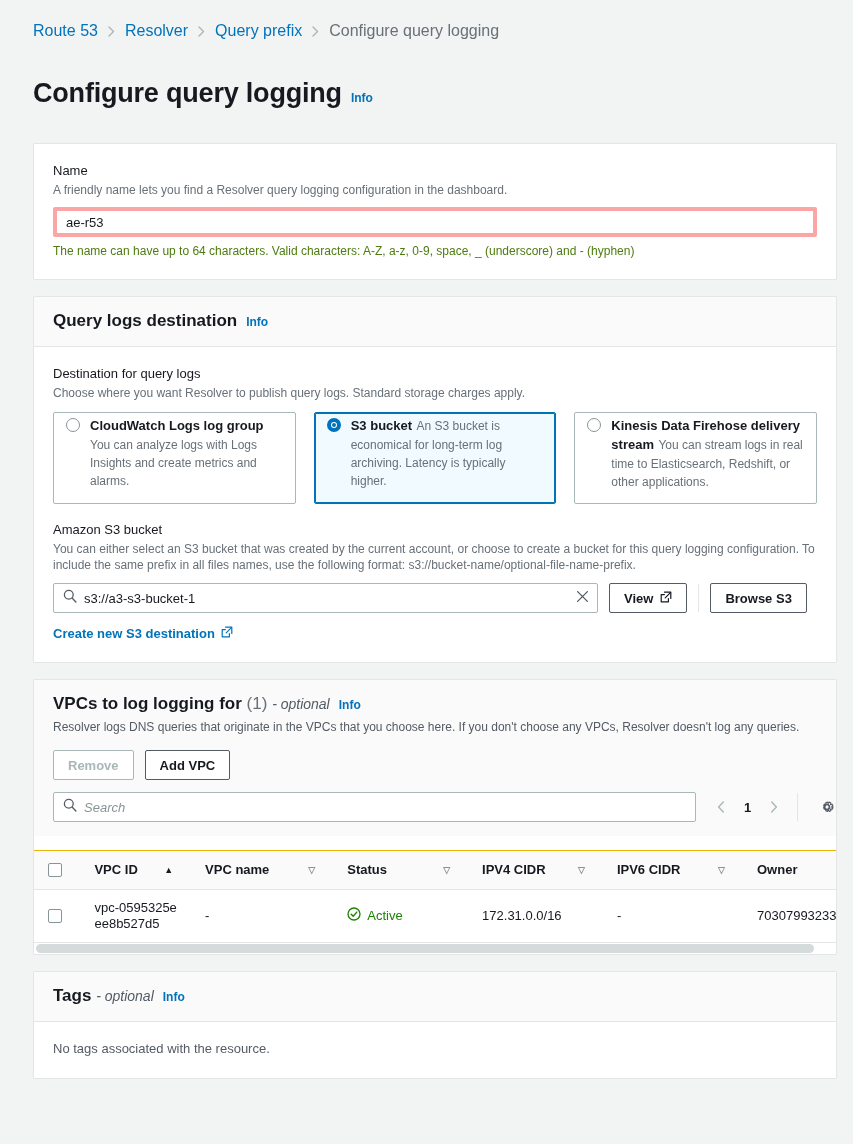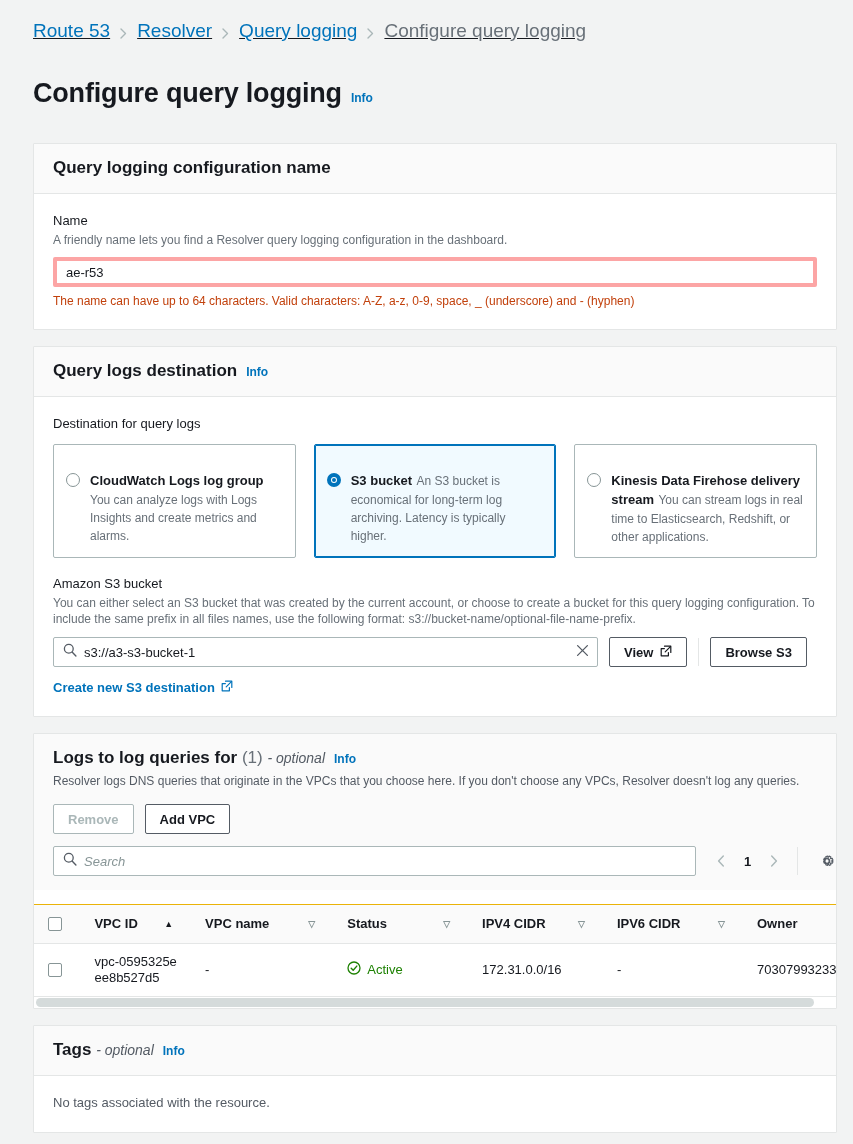--- a/index.html
+++ b/index.html
@@ -8,23 +8,23 @@
     width: 853px; height: 1144px;
     background: #f2f3f3;
     font-family: "Liberation Sans", sans-serif;
     color: #16191f;
     -webkit-font-smoothing: antialiased;
   }
   .page { width: 853px; height: 1144px; position: relative; overflow: hidden; }
 
   
   .breadcrumb {
-    display: flex; align-items: flex-end;
+    display: flex; align-items: center;
     padding: 23px 0 0 33px;
-    font-size: 19px; line-height: 16px; text-decoration: underline;
+    font-size: 16px; line-height: 16px;
   }
   .crumb-link { color: #0073bb; cursor: pointer; white-space: nowrap; }
   .crumb-current { color: #687078; white-space: nowrap; }
   .crumb-sep {
     color: #aab7b8; margin: 0 10px; font-size: 12px;
     display: inline-flex; align-items: center;
   }
   .crumb-sep svg { display: block; }
 
   
@@ -62,21 +62,21 @@
   .card-title .opt { color: #545b64; font-weight: 400; font-style: italic; font-size: 14px; }
   .card-sub {
     width: 100%; font-size: 12px; color: #545b64;
     line-height: 16px; margin-top: 4px;
   }
   .card-body { padding: 18px 19px 20px 19px; }
 
   
   .field-label { font-size: 13px; font-weight: 400; color: #16191f; line-height: 18px; }
   .field-desc { font-size: 12px; color: #687078; line-height: 16px; margin-top: 2px; }
-  .field-hint { font-size: 12px; color: #c2410c; line-height: 16px; margin-top: 6px; }
+  .field-hint { font-size: 12px; color: #4d7c0f; line-height: 16px; margin-top: 6px; }
 
   .text-input {
     margin-top: 9px;
     width: 100%;
     height: 30px;
     border: 4px solid #fca5a5;
     border-radius: 2px;
     background: #fff;
     font-size: 13px;
     color: #16191f;
@@ -85,21 +85,21 @@
     outline: none;
   }
 
   
   .tiles { display: flex; gap: 18px; margin-top: 11px; }
   .tile {
     flex: 1 1 0;
     border: 1px solid #aab7b8;
     border-radius: 2px;
     background: #fff;
-    padding: 26px 12px 12px 12px;
+    padding: 3px 12px 12px 12px;
     display: flex;
     min-height: 92px;
     cursor: pointer;
   }
   .tile.selected {
     border: 1px solid #0073bb;
     background: #f1faff;
     box-shadow: 0 0 0 1px #0073bb inset;
   }
   .radio {
@@ -247,56 +247,54 @@
       <svg width="7" height="11" viewBox="0 0 7 11">
           <path d="M1 1l4.5 4.5L1 10" fill="none" stroke="#aab7b8" stroke-width="1.4" stroke-linecap="round" stroke-linejoin="round"></path>
         </svg>
     </span>
     <span class="crumb-link">Resolver</span>
     <span class="crumb-sep">
       <svg width="7" height="11" viewBox="0 0 7 11">
           <path d="M1 1l4.5 4.5L1 10" fill="none" stroke="#aab7b8" stroke-width="1.4" stroke-linecap="round" stroke-linejoin="round"></path>
         </svg>
     </span>
-    <span class="crumb-link">Query logging</span>
+    <span class="crumb-link">Query prefix</span>
     <span class="crumb-sep">
       <svg width="7" height="11" viewBox="0 0 7 11">
           <path d="M1 1l4.5 4.5L1 10" fill="none" stroke="#aab7b8" stroke-width="1.4" stroke-linecap="round" stroke-linejoin="round"></path>
         </svg>
     </span>
     <span class="crumb-current">Configure query logging</span>
   </nav>
 
   <div class="page-head">
     <h1 class="page-title">Configure query logging</h1>
     <span class="info-link">Info</span>
   </div>
 
   <div class="card-wrap">
     <section class="card">
-      <div class="card-head">
-        <span class="card-title">Query logging configuration name</span>
-      </div>
       <div class="card-body">
         <div class="field-label">Name</div>
         <div class="field-desc">A friendly name lets you find a Resolver query logging configuration in the dashboard.</div>
         <input class="text-input" type="text" value="ae-r53" style="">
         <div class="field-hint">The name can have up to 64 characters. Valid characters: A-Z, a-z, 0-9, space, _ (underscore) and - (hyphen)</div>
       </div>
     </section>
   </div>
 
   <div class="card-wrap">
     <section class="card">
       <div class="card-head">
         <span class="card-title">Query logs destination</span>
         <span class="info-link">Info</span>
       </div>
       <div class="card-body">
         <div class="field-label">Destination for query logs</div>
+        <div class="field-desc">Choose where you want Resolver to publish query logs. Standard storage charges apply.</div>
 
         <div class="tiles">
           <label class="tile">
             <span class="radio"></span>
             <span class="tile-text">
               <span class="tile-title">CloudWatch Logs log group</span>
               <span class="tile-desc">You can analyze logs with Logs Insights and create metrics and alarms.</span>
             </span>
           </label>
 
@@ -365,21 +363,21 @@
           </span>
         </div>
       </div>
     </section>
   </div>
 
   <div class="card-wrap">
     <section class="card">
       <div class="card-head" style="border-bottom:none">
         <span class="card-title">
-          <span>Logs to log queries for</span>
+          <span>VPCs to log logging for</span>
           <span class="count">(1)</span>
           <span class="opt">- optional</span>
         </span>
         <span class="info-link">Info</span>
         <div class="card-sub">Resolver logs DNS queries that originate in the VPCs that you choose here. If you don't choose any VPCs, Resolver doesn't log any queries.</div>
 
         <div class="toolbar">
           <button class="btn disabled">
             <span>Remove</span>
           </button>

